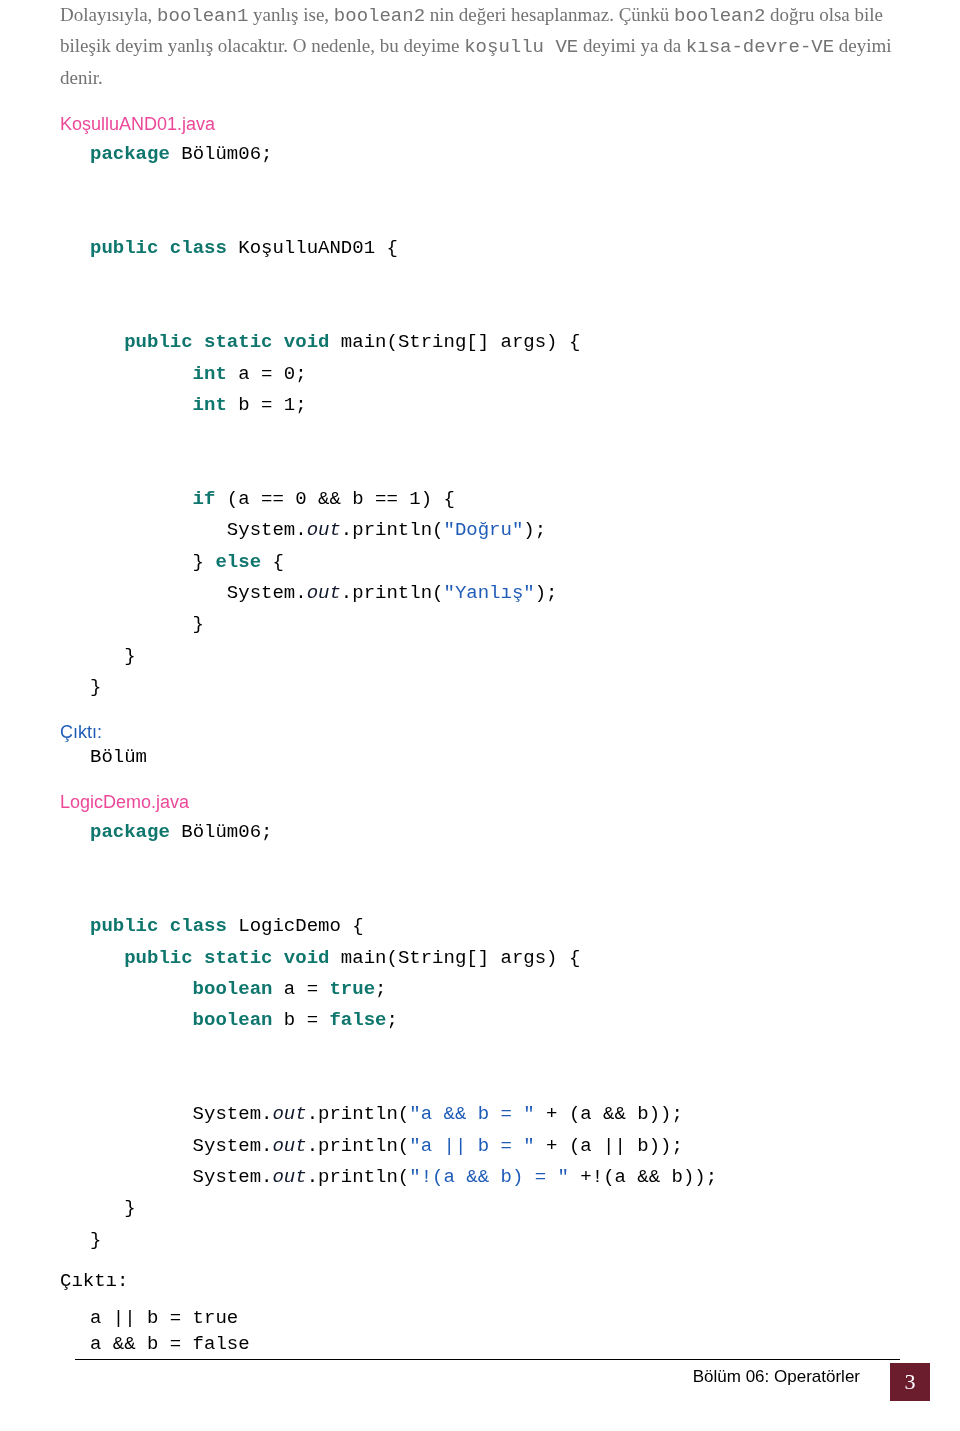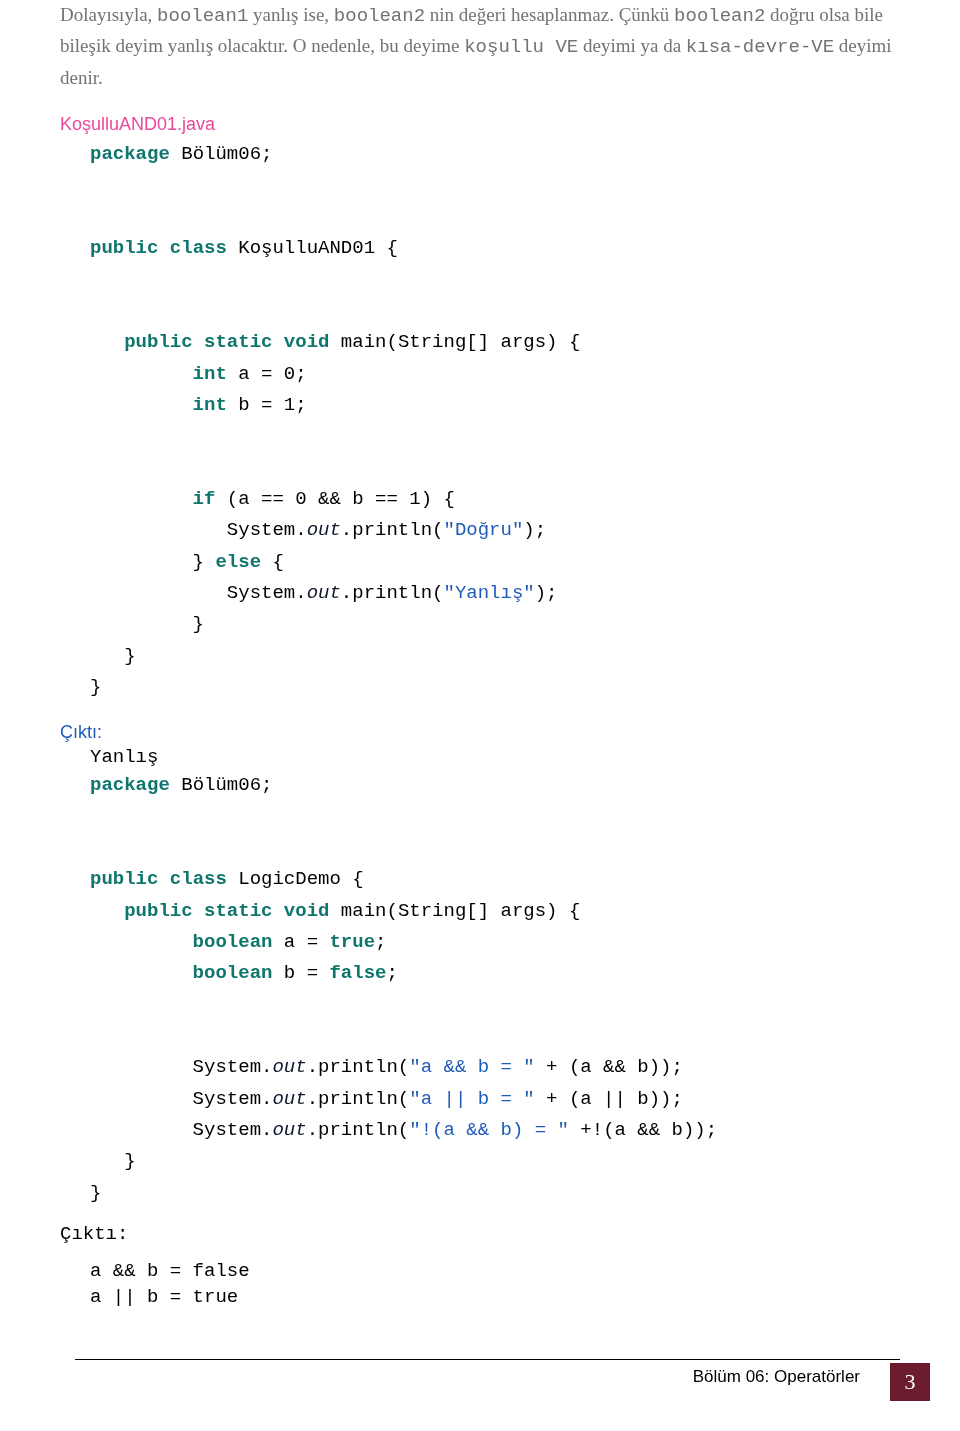--- a/index.html
+++ b/index.html
@@ -114,42 +114,43 @@
 
 <span class="kw">         if</span><span> (a == 0 &amp;&amp; b == 1) {</span>
 <span>            System.</span><span class="oi">out</span><span>.println(</span><span class="str">"Doğru"</span><span>);</span>
 <span>         } </span><span class="kw">else</span><span> {</span>
 <span>            System.</span><span class="oi">out</span><span>.println(</span><span class="str">"Yanlış"</span><span>);</span>
 <span>         }</span>
 <span>   }</span>
 <span>}</span></div>
 
   <div class="outlabel">Çıktı:</div>
-  <div class="output">Yanlış</div>
+  <div class="output">Bölüm</div>
 
+  <div class="filelabel">LogicDemo.java</div>
 
   <div class="codeblock"><span class="kw">package</span><span> Bölüm06;</span>
 
 
 <span class="kw">public</span><span> </span><span class="kw">class</span><span> LogicDemo {</span>
 <span class="kw">   public</span><span> </span><span class="kw">static</span><span> </span><span class="kw">void</span><span> main(String[] args) {</span>
 <span class="kw">         boolean</span><span> a = </span><span class="kw">true</span><span>;</span>
 <span class="kw">         boolean</span><span> b = </span><span class="kw">false</span><span>;</span>
 
 
 <span>         System.</span><span class="oi">out</span><span>.println(</span><span class="str">"a &amp;&amp; b = "</span><span> + (a &amp;&amp; b));</span>
 <span>         System.</span><span class="oi">out</span><span>.println(</span><span class="str">"a || b = "</span><span> + (a || b));</span>
 <span>         System.</span><span class="oi">out</span><span>.println(</span><span class="str">"!(a &amp;&amp; b) = "</span><span> +!(a &amp;&amp; b));</span>
 <span>   }</span>
 <span>}</span></div>
 
   <div class="outlabel mono" style="font-family:'Courier New',monospace;color:#000;font-size:19px;margin-top:14px;">Çıktı:</div>
   <div class="output" style="margin-top:14px;">
+    <div>a || b = true</div>
     <div>a &amp;&amp; b = false</div>
-    <div>a || b = true</div>
   </div>
 
 </div>
 
 <div class="footer">
   <div class="footer-line"></div>
   <div class="footer-text">Bölüm 06: Operatörler</div>
   <div class="footer-pagenum">3</div>
 </div>
 

